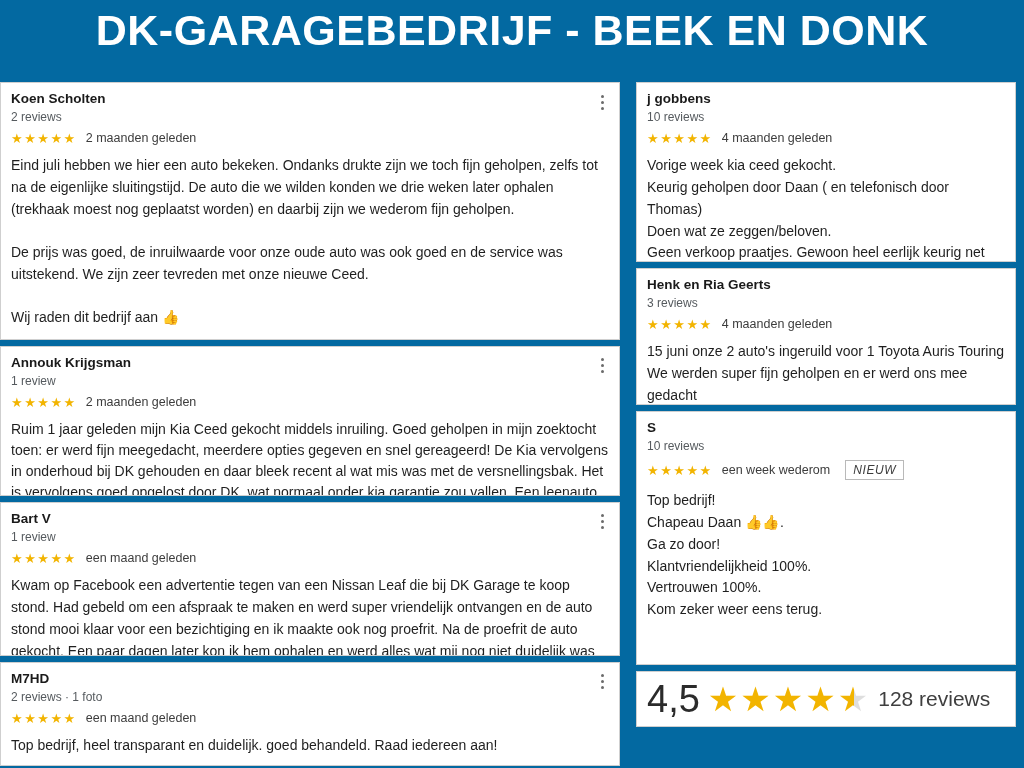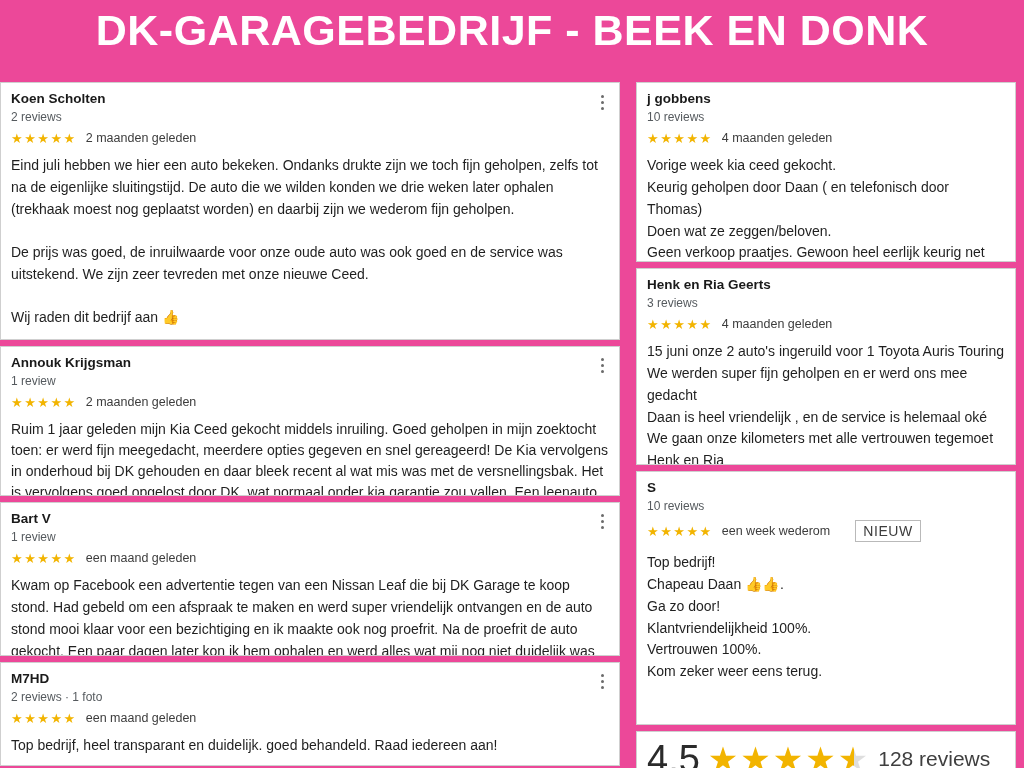--- a/index.html
+++ b/index.html
@@ -5,21 +5,21 @@
   * { box-sizing: border-box; }
   html, body {
     margin: 0; padding: 0;
     width: 1024px; height: 768px;
     background: #1b6e8c;
     font-family: "Liberation Sans", sans-serif;
   }
   #page {
     position: relative;
     width: 1024px; height: 768px;
-    background: #ec4899;
+    background: #0369a1;
     overflow: hidden;
   }
   
   .header {
     position: absolute;
     left: 0; top: 6px;
     width: 1024px;
     text-align: center;
     color: #ffffff;
     font-size: 43px;
@@ -71,27 +71,28 @@
     font-size: 13px;
     letter-spacing: 1.5px;
     line-height: 1;
     white-space: nowrap;
   }
   .rev-when {
     font-size: 12.5px;
     color: #3c3c3c;
   }
   .badge-new {
-    font-size: 14px;
+    font-size: 12px;
     letter-spacing: 0.6px;
     color: #3c3c3c;
     border: 1px solid #b9b9b9;
     padding: 2px 7px;
-    margin-left: 16px;
+    margin-left: 6px;
     background: #fff;
+    font-style: italic;
   }
   .rev-body {
     margin-top: 10px;
     font-size: 14px;
     color: #1f1f1f;
     line-height: 1.55;
     white-space: pre-line;
   }
   .rev-body.tight { line-height: 1.5; }
   .kebab {
@@ -232,21 +233,21 @@
         <span class="rev-when">4 maanden geleden</span>
       </div>
       <div class="rev-body">Vorige week kia ceed gekocht.
 Keurig geholpen door Daan ( en telefonisch door Thomas)
 Doen wat ze zeggen/beloven.
 Geen verkoop praatjes. Gewoon heel eerlijk keurig net
 Helemaal vanuit Texel toch hier op uit gekomen.
 Dank jullie wel.</div>
     </div>
 
-    <div class="card clip" style="height:197px">
+    <div class="card clip" style="height:137px">
       <div class="rev-name">Henk en Ria Geerts</div>
       <div class="rev-count">3 reviews</div>
       <div class="rev-meta">
         <span class="stars">★★★★★</span>
         <span class="rev-when">4 maanden geleden</span>
       </div>
       <div class="rev-body">15 juni onze 2 auto's ingeruild voor 1  Toyota Auris Touring
 We werden super fijn geholpen en er werd ons mee gedacht
 Daan is heel vriendelijk , en de service is helemaal oké
 We gaan onze kilometers met alle vertrouwen tegemoet

